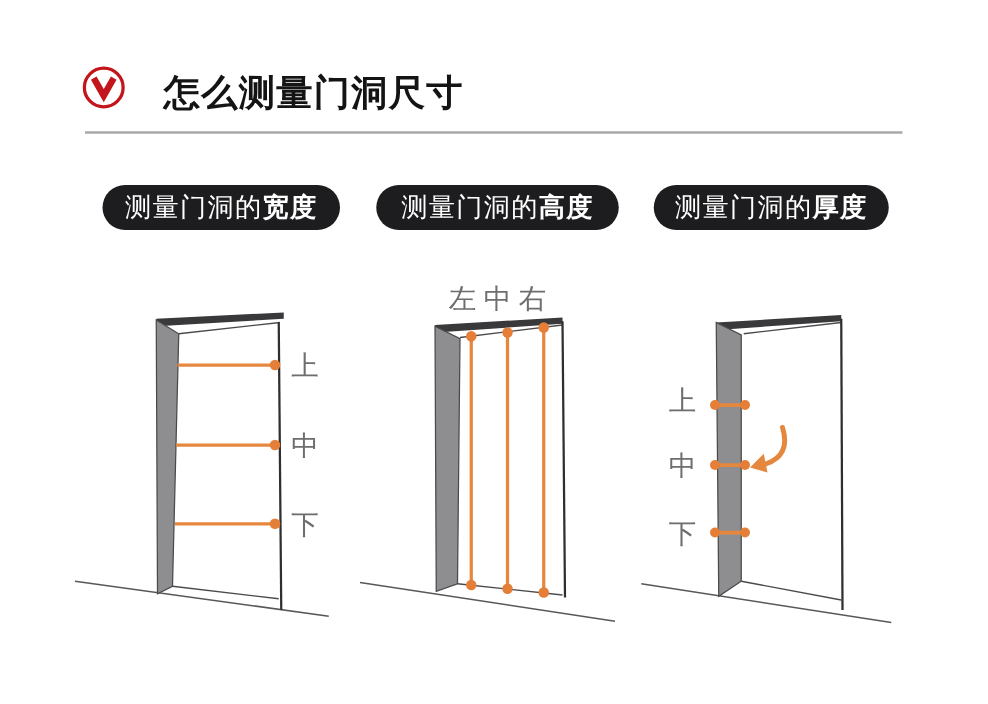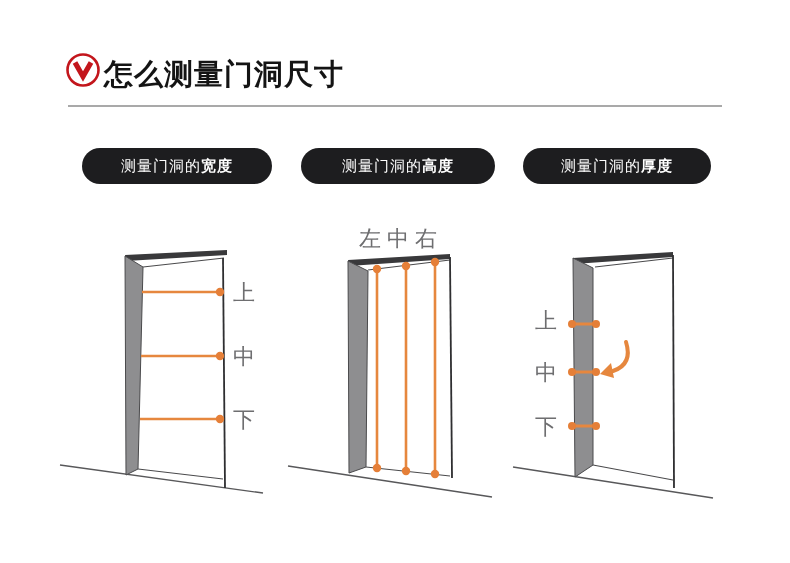--- a/index.html
+++ b/index.html
@@ -3,29 +3,29 @@
 <meta charset="utf-8">
 <style>
   html,body{margin:0;padding:0;background:#ffffff;}
   #stage{
     position:relative;width:790px;height:563px;background:#ffffff;overflow:hidden;
     font-family:"Liberation Sans",sans-serif;
   }
   
   #hdr-icon{position:absolute;left:64px;top:51px;width:38px;height:38px;}
   #page-title{
-    position:absolute;left:104px;top:55px;font-size:29px;font-weight:700;
+    position:absolute;left:131px;top:55px;font-size:29px;font-weight:700;
     color:#141414;letter-spacing:1px;white-space:nowrap;
   }
   #hdr-divider{position:absolute;left:68px;top:105px;width:654px;height:2px;background:#a9a9a9;}
   
   .badge{
     position:absolute;top:148px;height:36px;border-radius:18px;background:#1d1d1f;
     color:#ffffff;display:flex;align-items:center;justify-content:center;
-    font-size:15px;letter-spacing:1px;white-space:nowrap;
+    font-size:21px;letter-spacing:1px;white-space:nowrap;
   }
   .badge .b-prefix{font-weight:500;}
   .badge .b-em{font-weight:900;font-family:Liberation Serif, serif;}
   #badge-width{left:82px;width:190px;}
   #badge-height{left:301px;width:194px;}
   #badge-thickness{left:523px;width:188px;}
   
   .panel-svg{position:absolute;}
   #panel-width{left:50px;top:212px;}
   #panel-height{left:280px;top:210px;}

